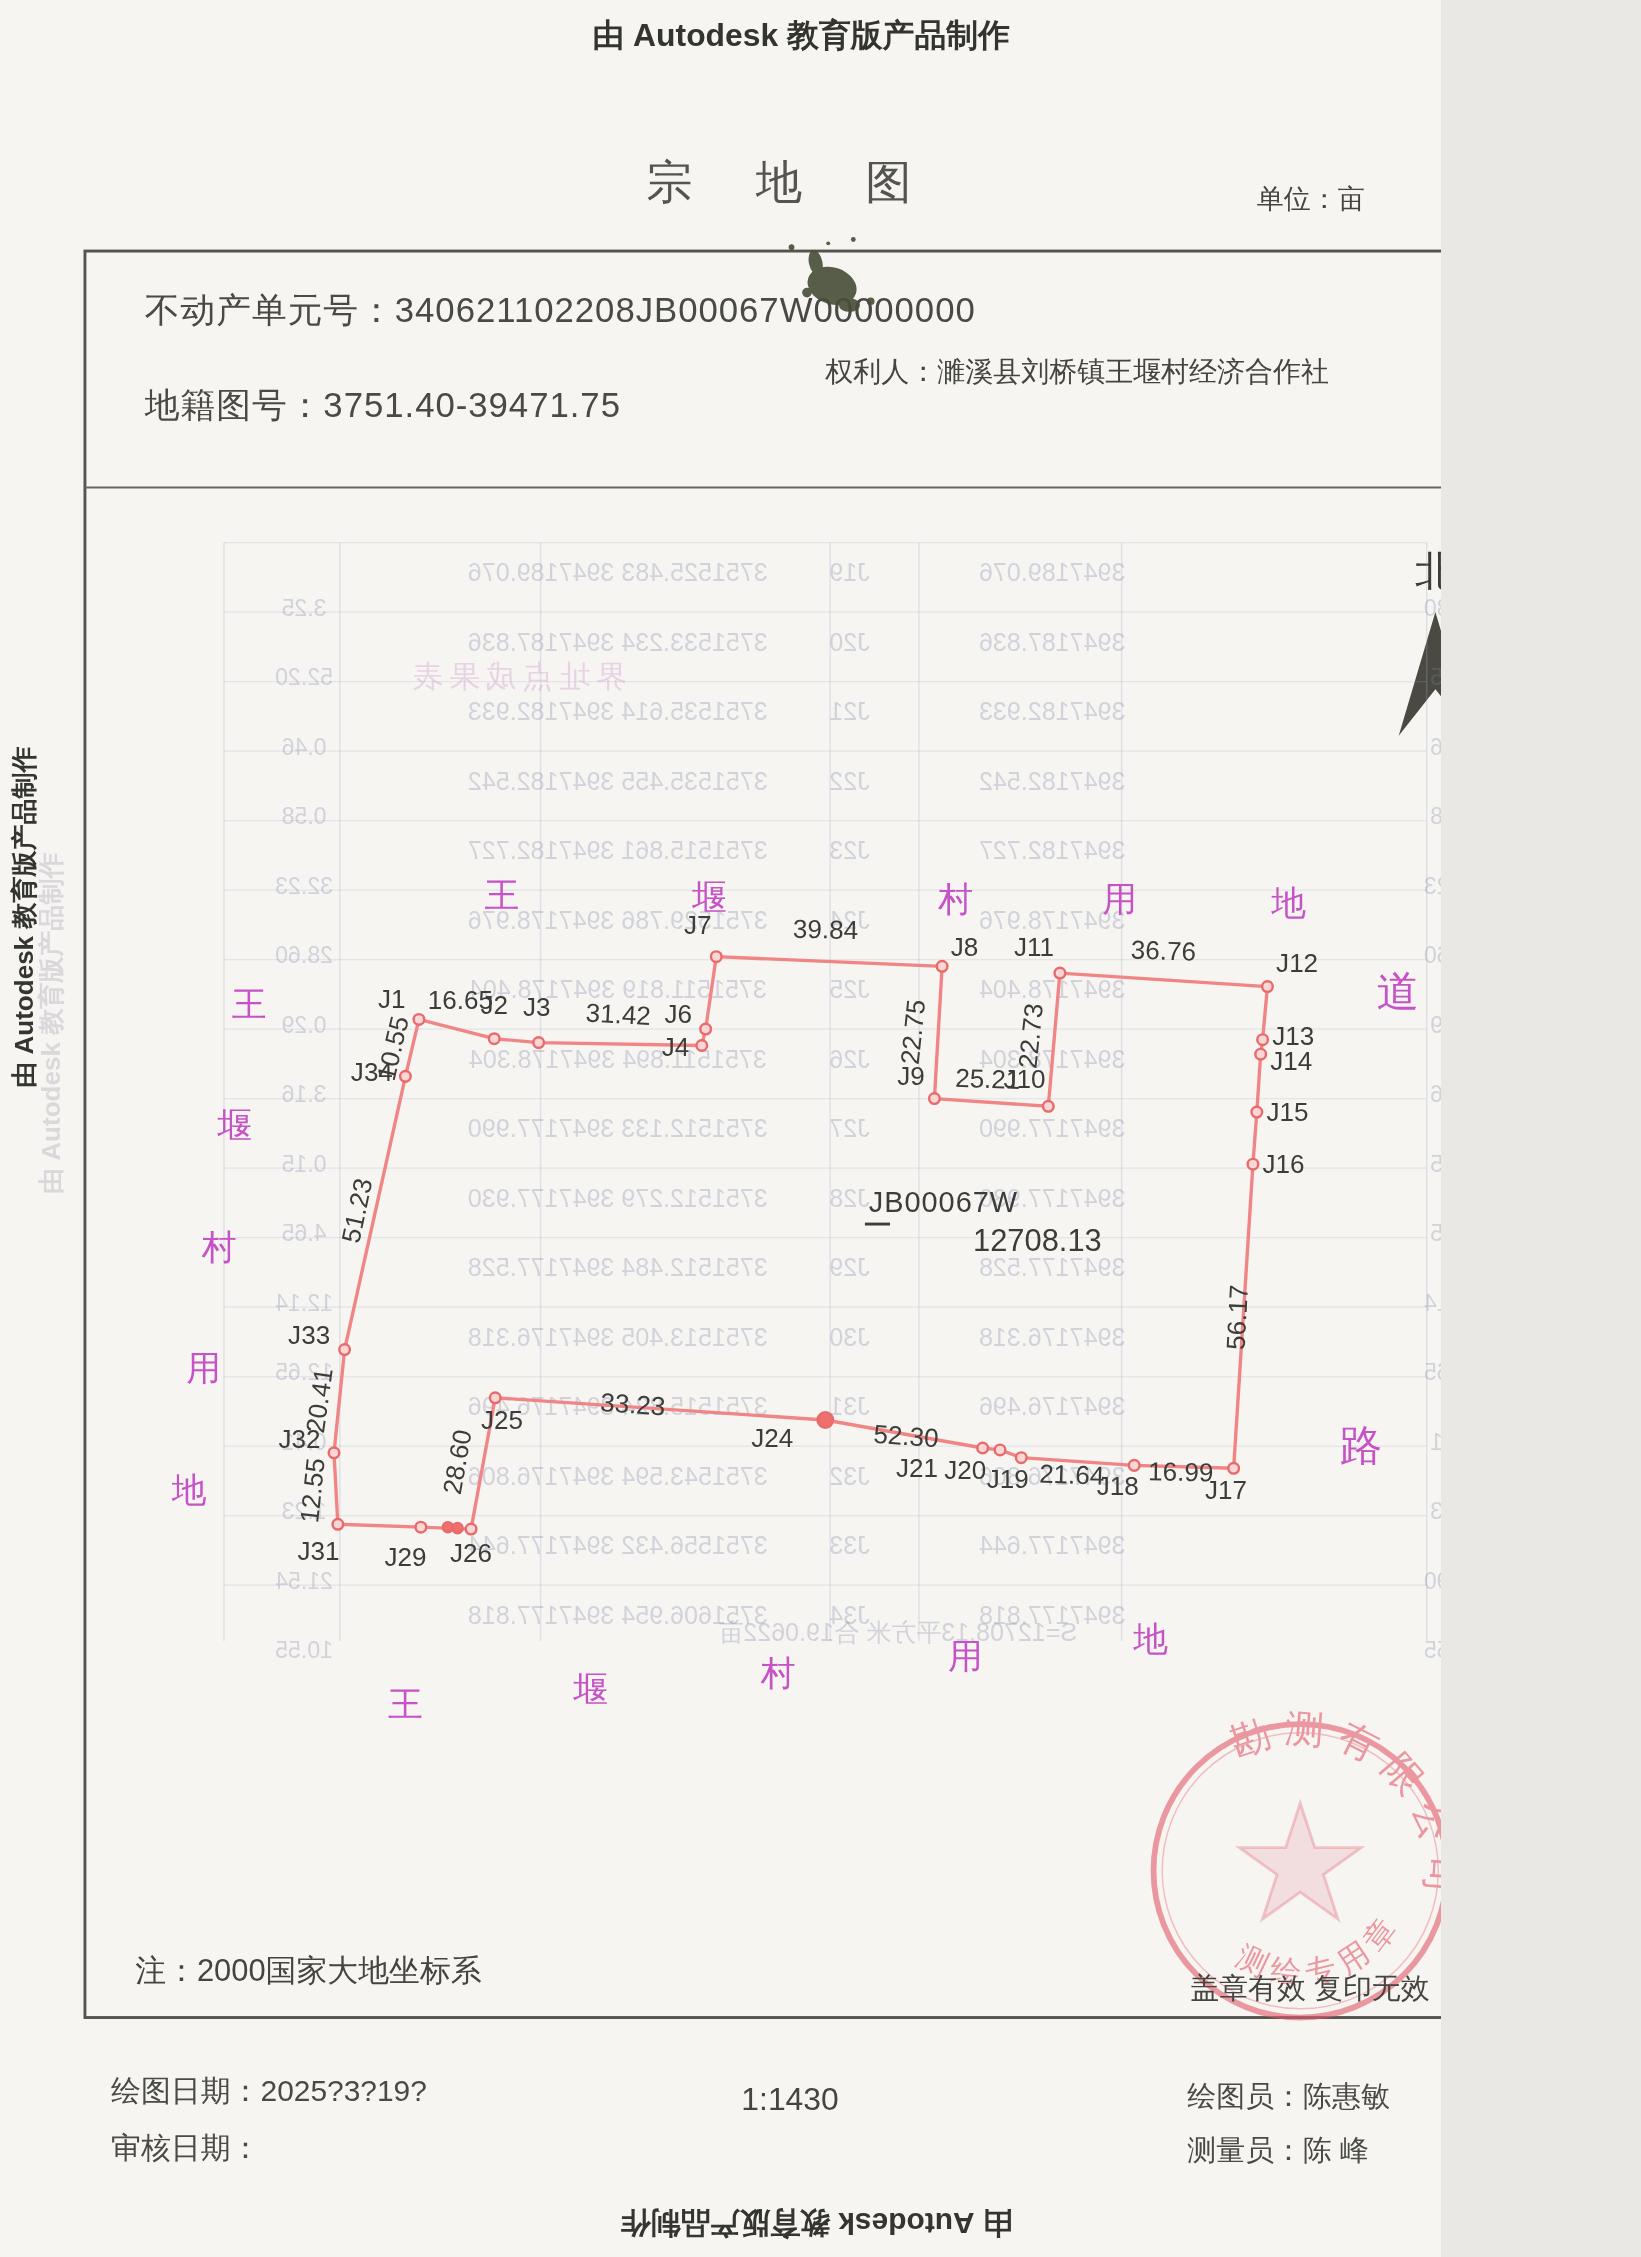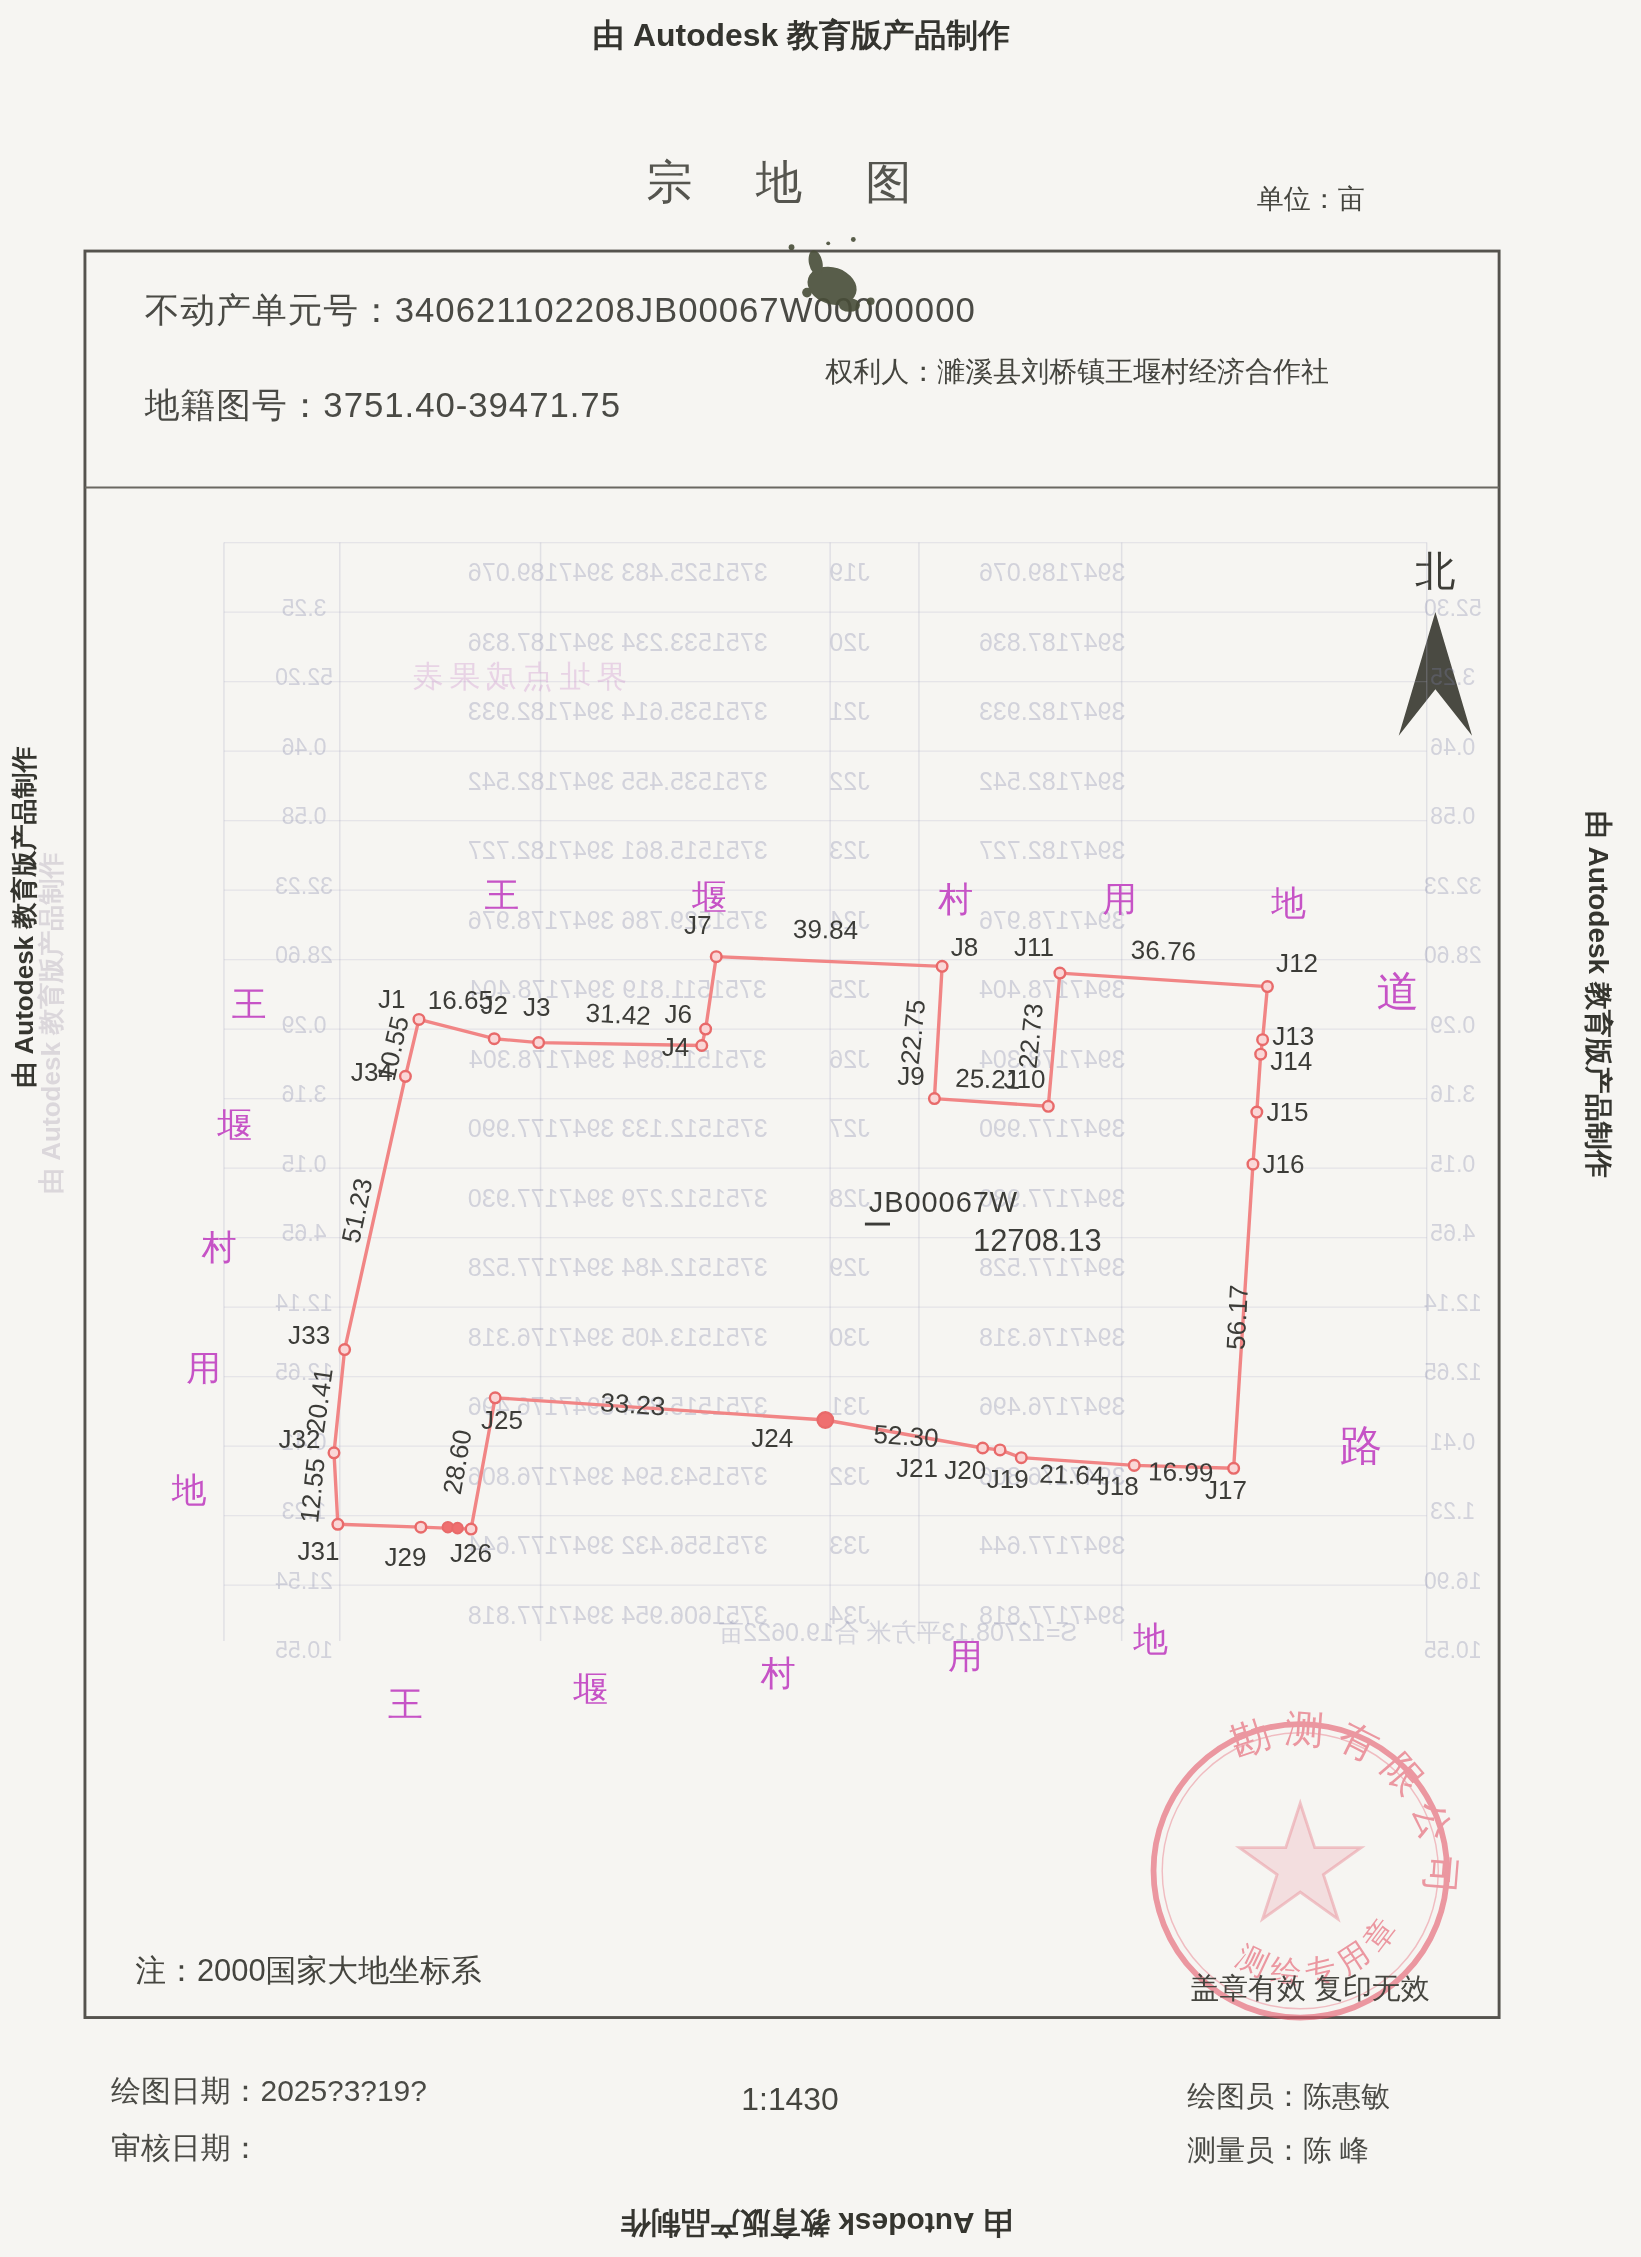--- a/index.html
+++ b/index.html
@@ -1,16 +1,16 @@
 <!DOCTYPE html>
 <html><head>
 <meta charset="utf-8">
 <style>
   html,body{margin:0;padding:0;background:#e9e8e4;}
-  .page{position:relative;width:1641px;height:2257px;background:#f6f5f2;overflow:hidden;}
+  .page{position:relative;width:1441px;height:2257px;background:#f6f5f2;overflow:hidden;}
   svg{display:block;}
   text{font-family:"Liberation Sans","DejaVu Sans",sans-serif;}
 </style>
 </head>
 <body>
 
 <div class="page">
 <svg id="page-svg" width="1641" height="2257" viewBox="0 0 1700 2338">
 
   <rect x="0" y="0" width="1700" height="2338" fill="#f6f5f2"></rect>

